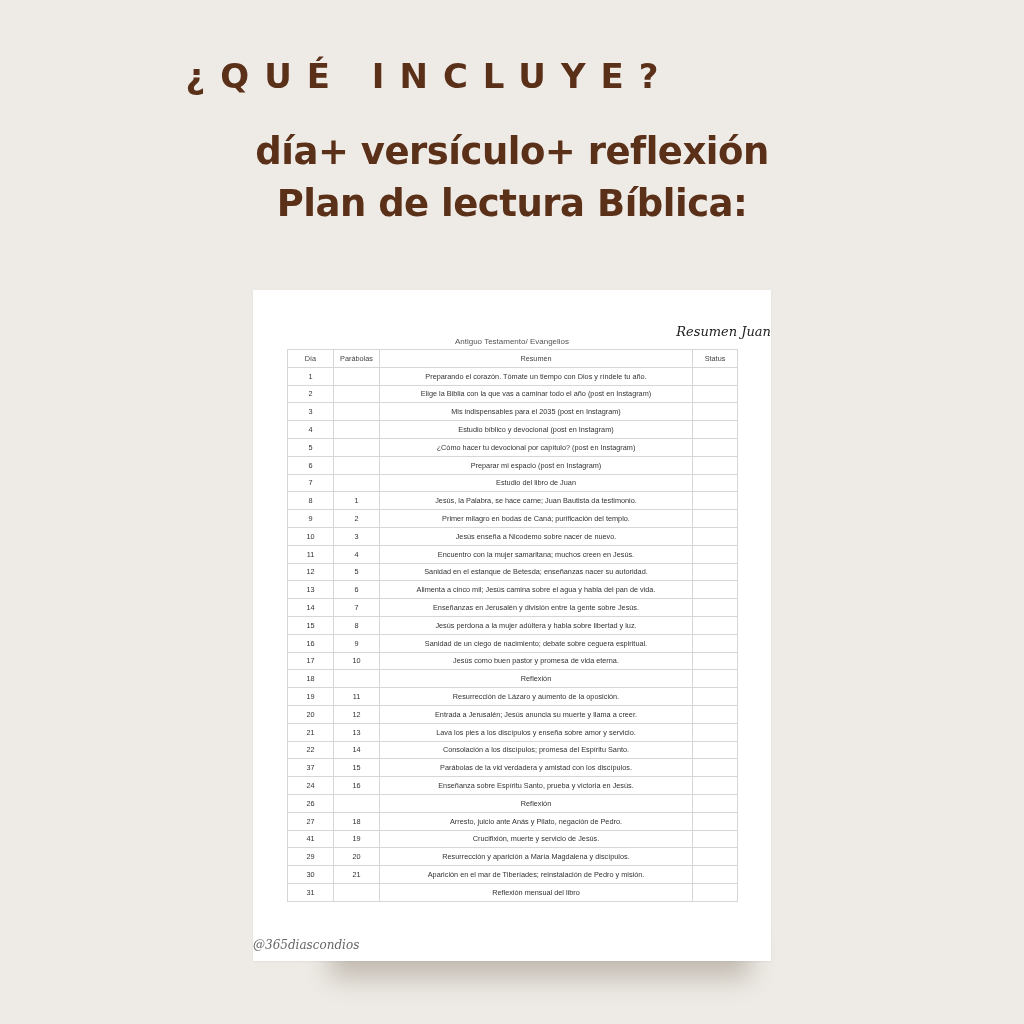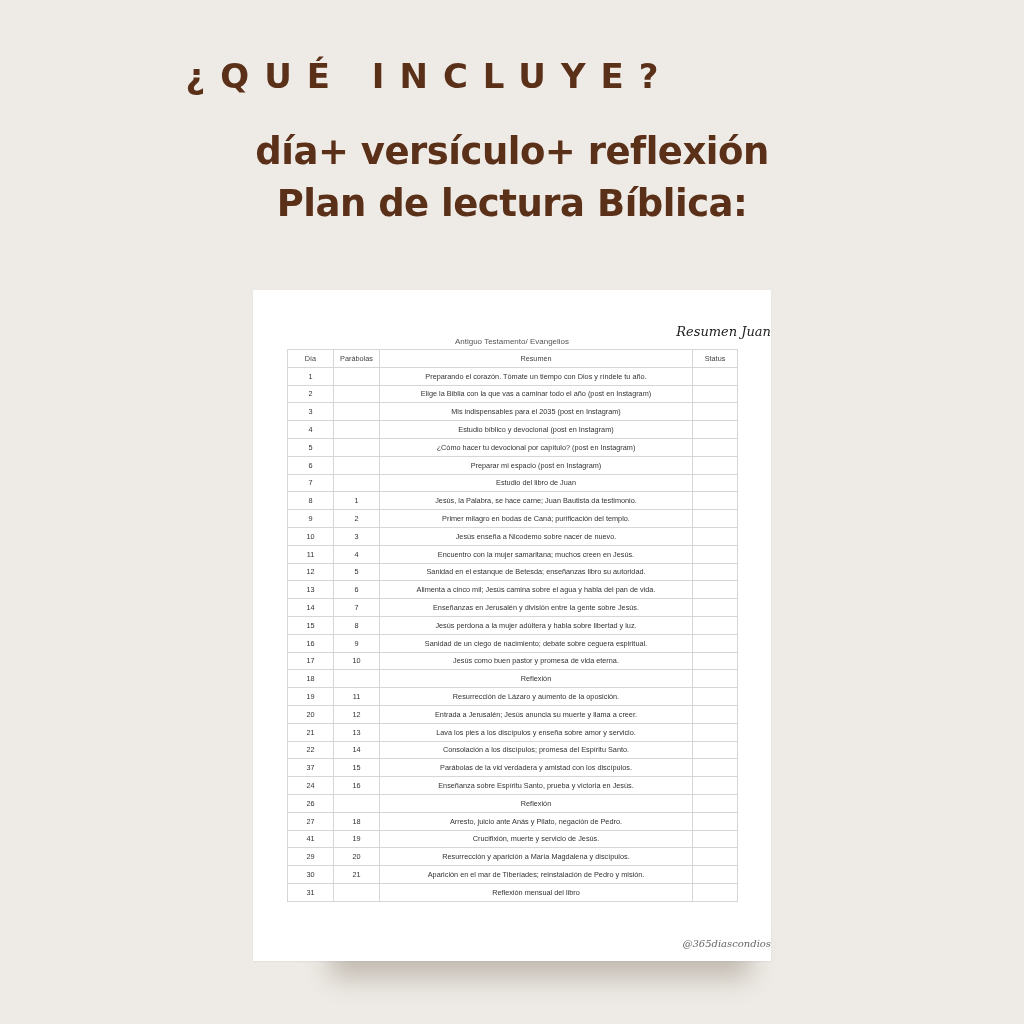--- a/index.html
+++ b/index.html
@@ -105,24 +105,24 @@
     col.c-dia { width: 46px; }
     col.c-cap { width: 46px; }
     col.c-res { width: 313px; }
     col.c-status { width: 45px; }
 
     .paper-footer {
       position: absolute;
       top: 648px;
       left: 0;
       width: 100%;
-      text-align: right;
+      text-align: left;
       font-family: "DejaVu Serif", serif;
       font-style: italic;
-      font-size: 10px;
+      font-size: 12px;
       color: #666;
     }
   </style>
 </head>
 <body>
 
 <div class="eyebrow">¿QUÉ INCLUYE?</div>
 
 <div class="headline">
   <span>día+ versículo+ reflexión</span>
@@ -213,21 +213,21 @@
         </tr>
         <tr>
           <td>11</td>
           <td>4</td>
           <td>Encuentro con la mujer samaritana; muchos creen en Jesús.</td>
           <td></td>
         </tr>
         <tr>
           <td>12</td>
           <td>5</td>
-          <td>Sanidad en el estanque de Betesda; enseñanzas libro su autoridad.</td>
+          <td>Sanidad en el estanque de Betesda; enseñanzas nacer su autoridad.</td>
           <td></td>
         </tr>
         <tr>
           <td>13</td>
           <td>6</td>
           <td>Alimenta a cinco mil; Jesús camina sobre el agua y habla del pan de vida.</td>
           <td></td>
         </tr>
         <tr>
           <td>14</td>

